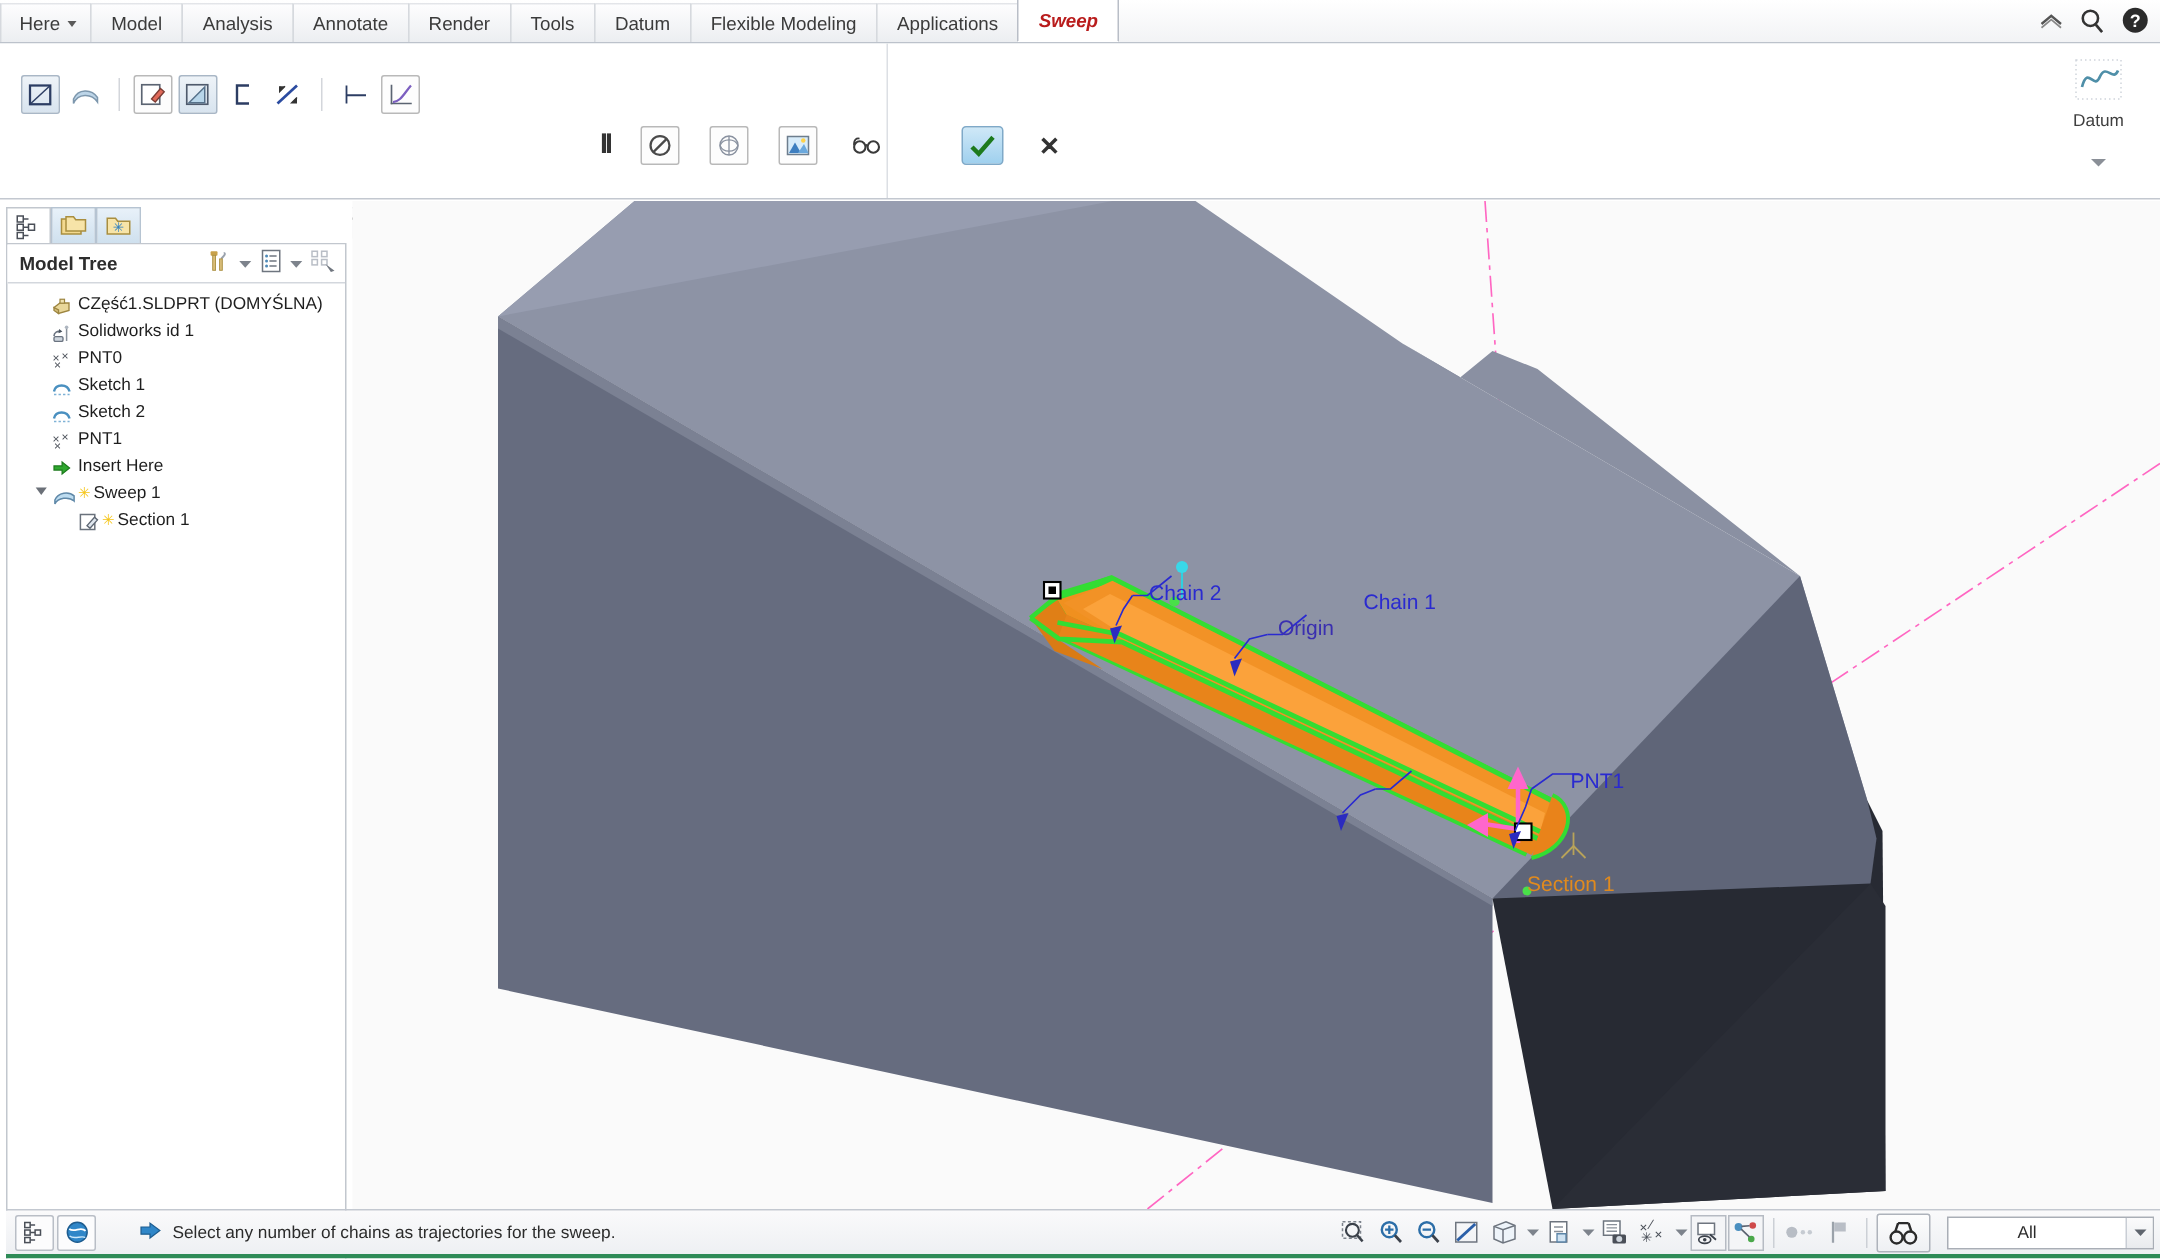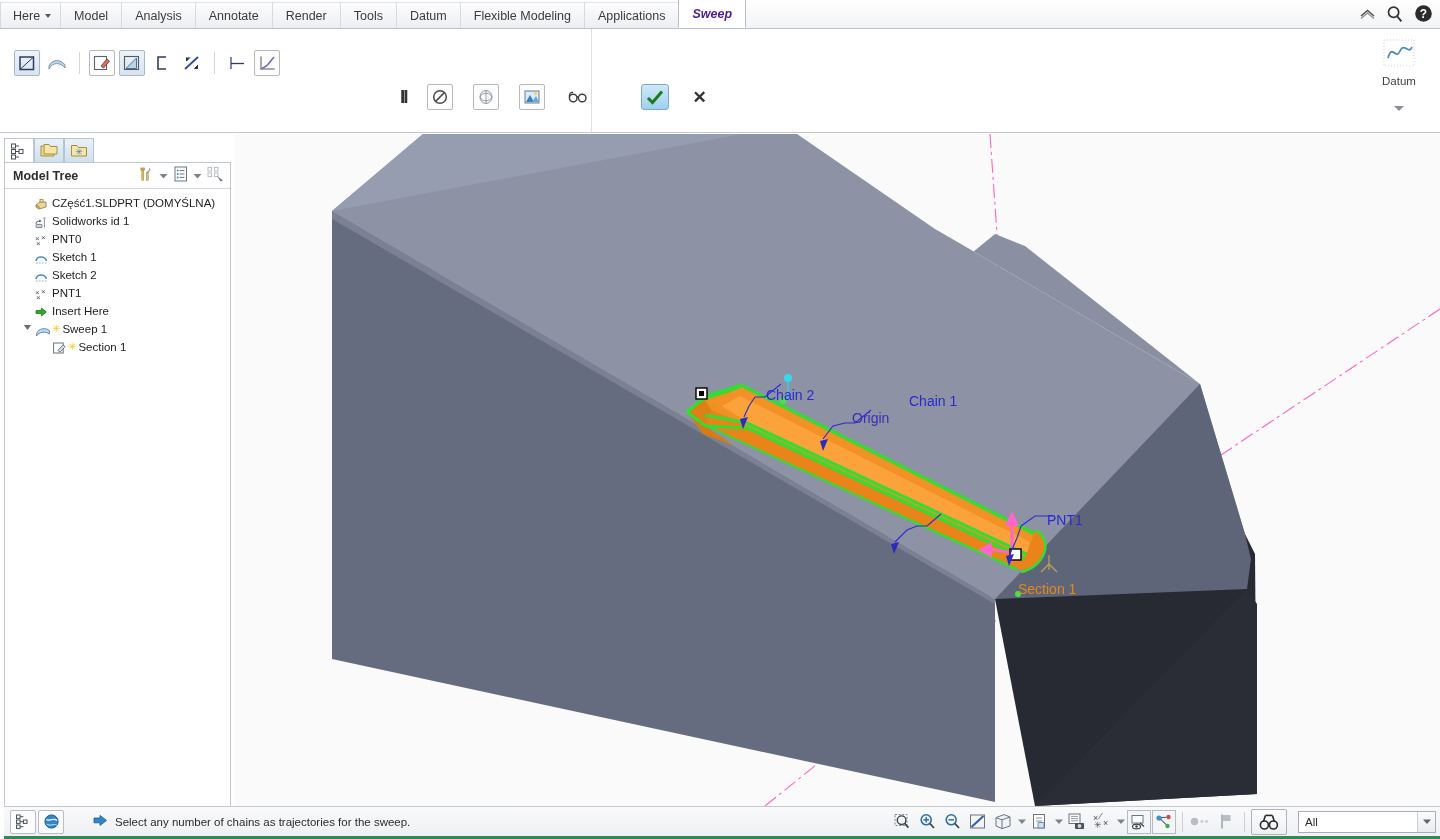--- a/index.html
+++ b/index.html
@@ -27,21 +27,21 @@
     font-size: 12.5px; color: #3b3b3b;
     border-left: 1px solid #d6d9de; border-right: 1px solid #d6d9de;
     border-top: 1px solid #e3e5e9;
     background: linear-gradient(#fdfdfe, #eceef1);
     margin-right: -1px;
     white-space: nowrap;
   }
   .tab.file { padding: 0 9px 0 12px; gap: 5px; }
   .tab.active {
     background: #ffffff; font-style: italic; font-weight: bold;
-    color: #4c1d95; height: 29px;
+    color: #b91c1c; height: 29px;
     border-left: 1px solid #b9bec7; border-right: 1px solid #b9bec7;
     border-top: 1px solid #b9bec7; border-bottom: 1px solid #ffffff;
     position: relative; z-index: 4;
   }
   .caret-dn {
     width: 0; height: 0; border-left: 3.5px solid transparent;
     border-right: 3.5px solid transparent; border-top: 4px solid #5a5a5a;
   }
   #ribbon-right {
     position: absolute; right: 7px; top: 4px;
@@ -173,21 +173,21 @@
   .gbtn {
     width: 24px; height: 24px; display: flex; align-items: center; justify-content: center;
   }
   .gbtn.framed2 { border: 1px solid #b6bbc3; background: #f4f5f7; }
   .gsep { width: 1px; height: 20px; background: #ccd0d6; margin: 0 5px; }
   .gdd { width: 11px; height: 24px; display: flex; align-items: center; justify-content: center; }
   #filter-select {
     width: 138px; height: 22px; border: 1px solid #a9aeb6; background: #ffffff;
     display: flex; align-items: center; margin-left: 10px; margin-right: 2px;
   }
-  #filter-value { flex: 1; font-size: 11.5px; color: #2b2b2b; padding-left: 6px; }
+  #filter-value { flex: 1; font-size: 11.5px; color: #2b2b2b; padding-left: 6px; margin-left: 40px; }
   #filter-arrow {
     width: 18px; height: 20px; border-left: 1px solid #c9ced5;
     background: linear-gradient(#fbfbfc, #e9ebee);
     display: flex; align-items: center; justify-content: center;
   }
   .findbtn {
     width: 36px; height: 26px; border: 1px solid #aeb3bb; background: linear-gradient(#fdfdfd,#eef0f3);
     display: flex; align-items: center; justify-content: center; border-radius: 2px;
   }
 </style>

